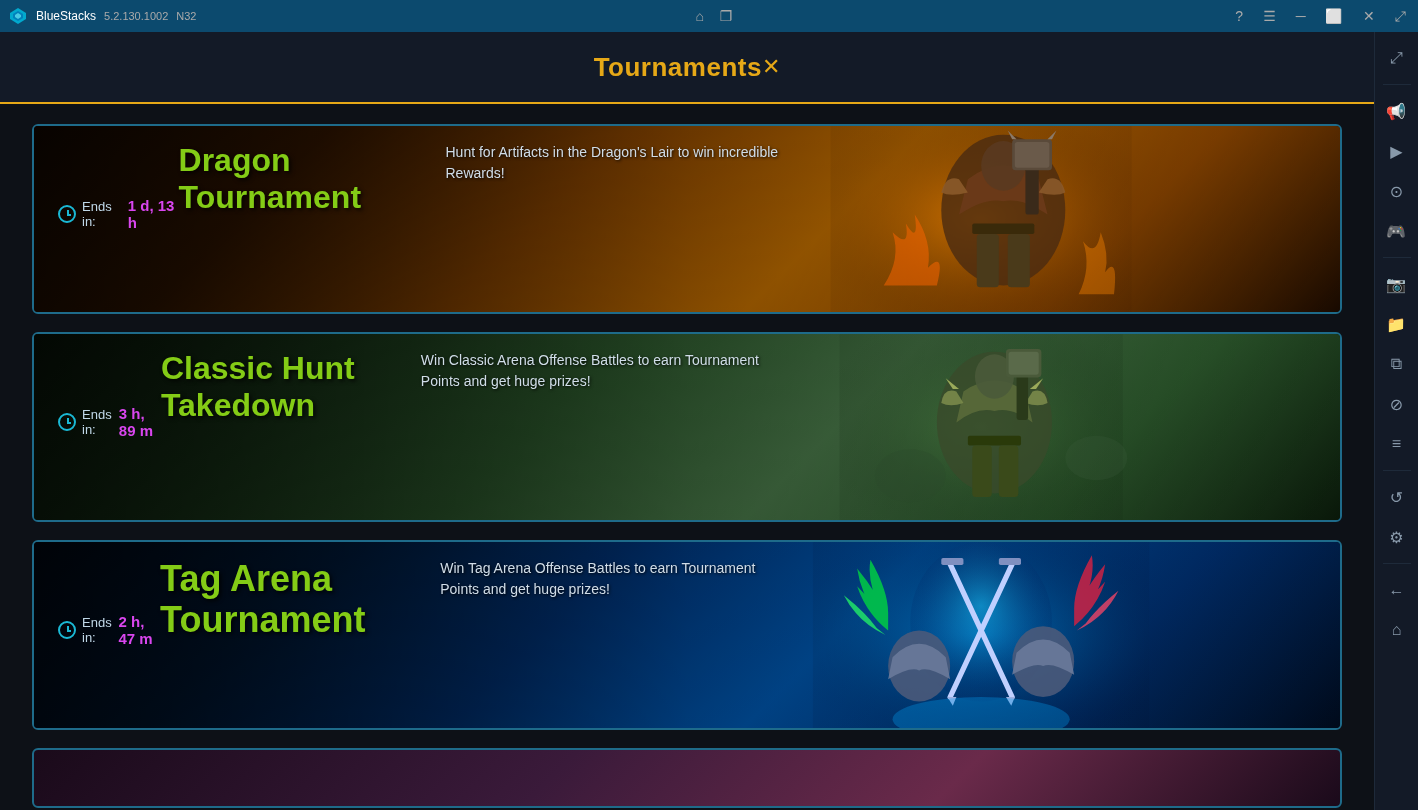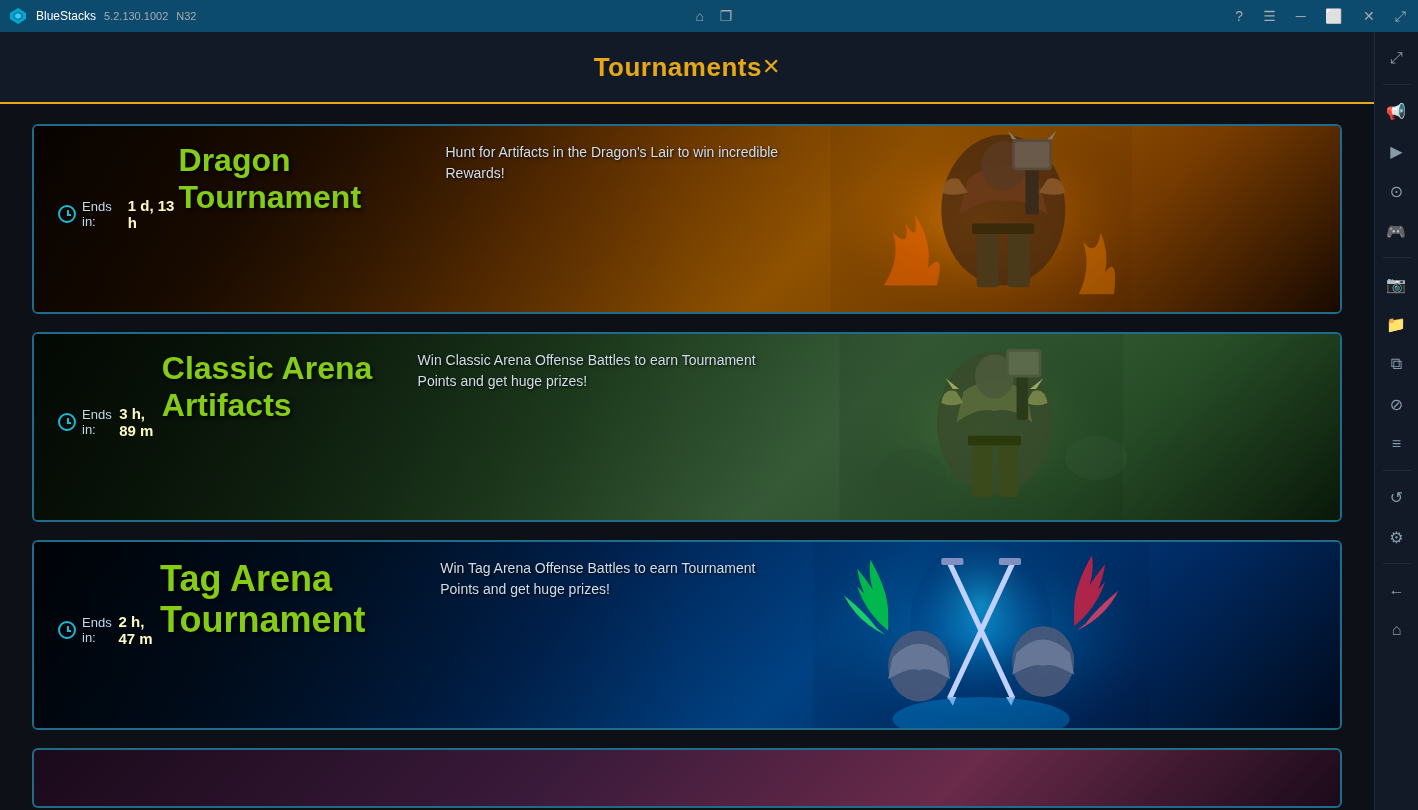--- a/index.html
+++ b/index.html
@@ -217,21 +217,21 @@
       background: #1ab8d4;
       top: 7px;
       left: 7px;
     }
     .timer-label {
       color: #c0d8e8;
       font-size: 13px;
       font-weight: 400;
     }
     .timer-value {
-      color: #fef9c3;
+      color: #d946ef;
       font-size: 15px;
       font-weight: 700;
     }
 
     .card-title {
       color: #84cc16;
       font-size: 32px;
       font-weight: 800;
       line-height: 1.15;
       margin-bottom: 12px;
@@ -434,21 +434,21 @@
             <ellipse cx="80" cy="160" rx="40" ry="30" fill="#2a4a2a" opacity="0.3"></ellipse>
             <ellipse cx="290" cy="140" rx="35" ry="25" fill="#3a5a3a" opacity="0.25"></ellipse>
           </svg>
         </div>
         <div class="card-content">
           <div class="timer-badge">
             <div class="timer-icon"></div>
             <span class="timer-label">Ends in:</span>
             <span class="timer-value">3 h, 89 m</span>
           </div>
-          <div class="card-title">Classic Arena Artifacts</div>
+          <div class="card-title">Classic Hunt Takedown</div>
           <div class="card-desc">Win Classic Arena Offense Battles to earn Tournament Points and get huge prizes!</div>
         </div>
       </div>
 
       <div class="tournament-card">
         <div class="card-bg tag-bg"></div>
         <div class="hero-area">
           <svg class="warrior-svg" viewBox="0 0 380 210" xmlns="http://www.w3.org/2000/svg">
             <defs>
               <radialGradient id="tagGlow" cx="50%" cy="50%" r="60%">

